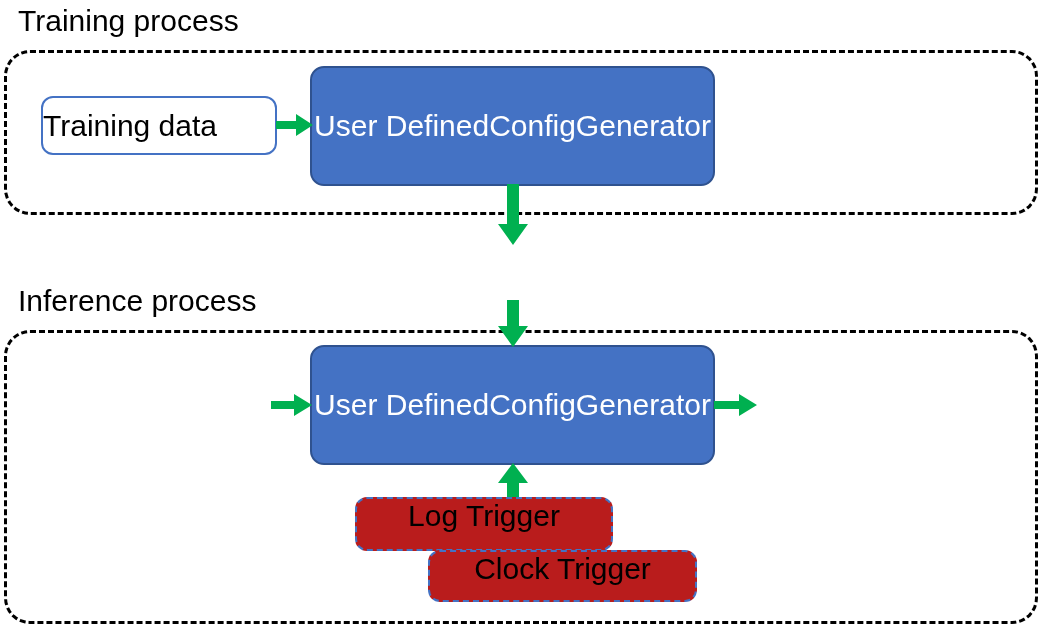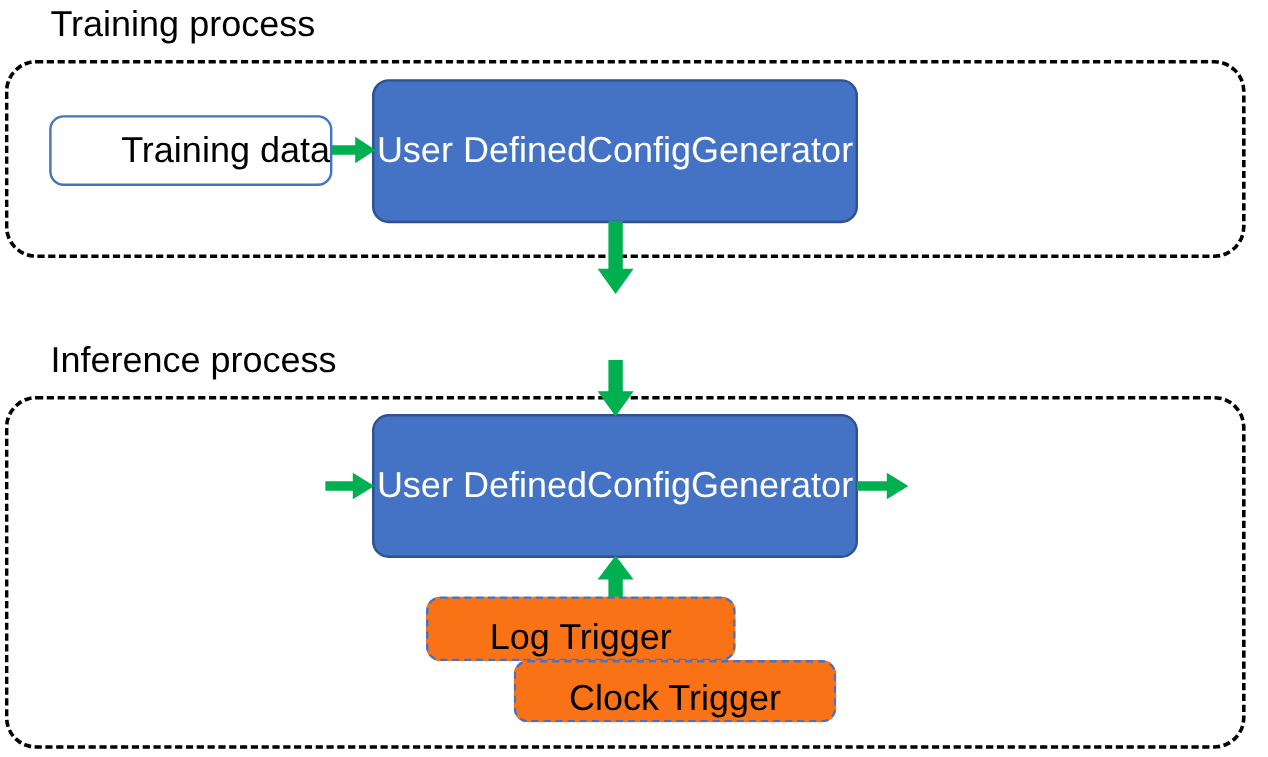--- a/index.html
+++ b/index.html
@@ -18,21 +18,20 @@
     overflow: hidden;
   }
 
   
   .section-label {
     position: absolute;
     font-size: 30px;
     color: #000000;
     line-height: 1;
     white-space: nowrap;
-    margin-left: 24px;
   }
   #label-training { left: 18px; top: 6px; }
   #label-inference { left: 18px; top: 286px; }
 
   
   .process-container {
     position: absolute;
     border: 3px dashed #000000;
     border-radius: 26px;
     background: transparent;
@@ -43,21 +42,21 @@
 
   
   .node-box {
     position: absolute;
     box-sizing: border-box;
     background: #ffffff;
     border: 2px solid #4472C4;
     border-radius: 12px;
     display: flex;
     align-items: center;
-    justify-content: flex-end;
+    justify-content: flex-start;
     color: #000000;
     font-size: 30px;
     line-height: 1.1;
     text-align: center;
   }
   #box-training-data  { left: 41px;  top: 96px;  width: 236px; height: 59px; }
   #box-checkpoint     { left: 395px; top: 243px; width: 240px; height: 59px; }
   #box-current-status { left: 29px;  top: 376px; width: 243px; height: 59px; }
   #box-output-config  { left: 755px; top: 376px; width: 255px; height: 59px; }
 
@@ -77,25 +76,25 @@
     line-height: 1.28;
     text-align: center;
   }
   #box-udcg-training  { left: 310px; top: 66px;  width: 405px; height: 120px; }
   #box-udcg-inference { left: 310px; top: 345px; width: 405px; height: 120px; }
 
   
   .trigger-box {
     position: absolute;
     box-sizing: border-box;
-    background: #f97316;
+    background: #b91c1c;
     border: 2px dashed #4472C4;
     border-radius: 12px;
     display: flex;
-    align-items: flex-end;
+    align-items: flex-start;
     justify-content: center;
     color: #000000;
     font-size: 30px;
     text-align: center;
   }
   #box-log-trigger   { left: 355px; top: 497px; width: 258px; height: 54px; z-index: 3; }
   #box-clock-trigger { left: 428px; top: 550px; width: 269px; height: 52px; z-index: 4; }
 
   
   .arrow {

